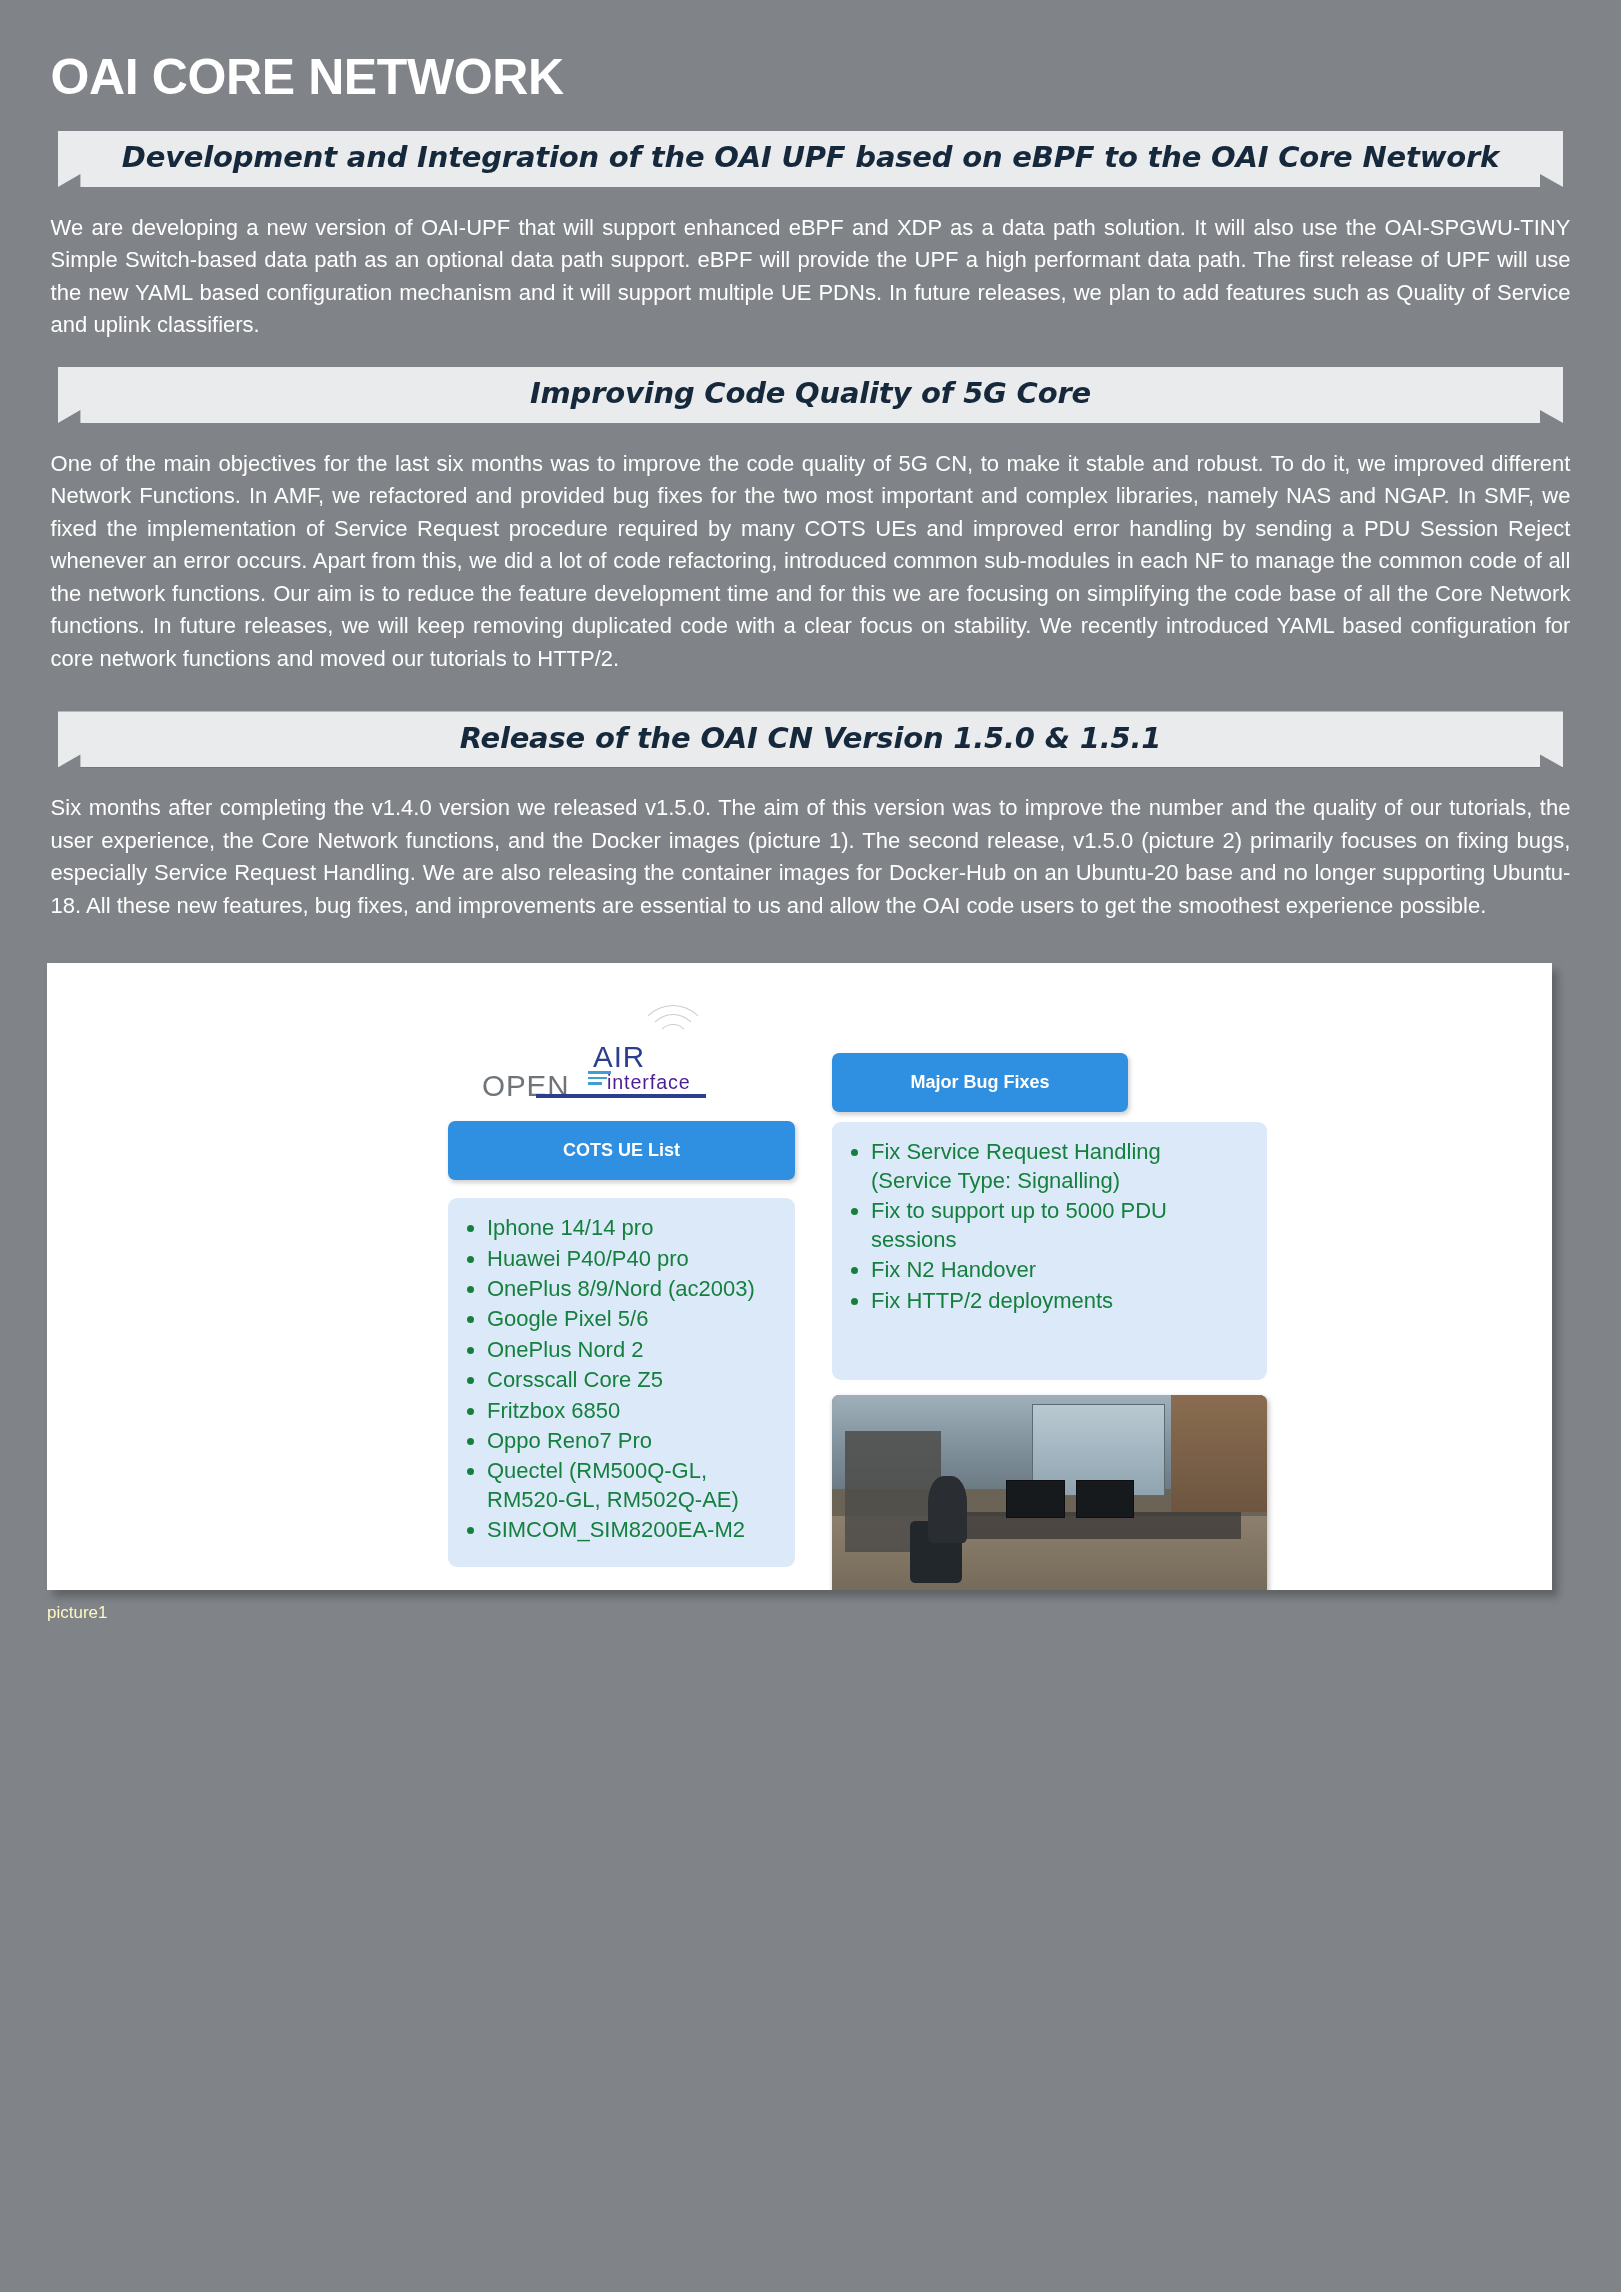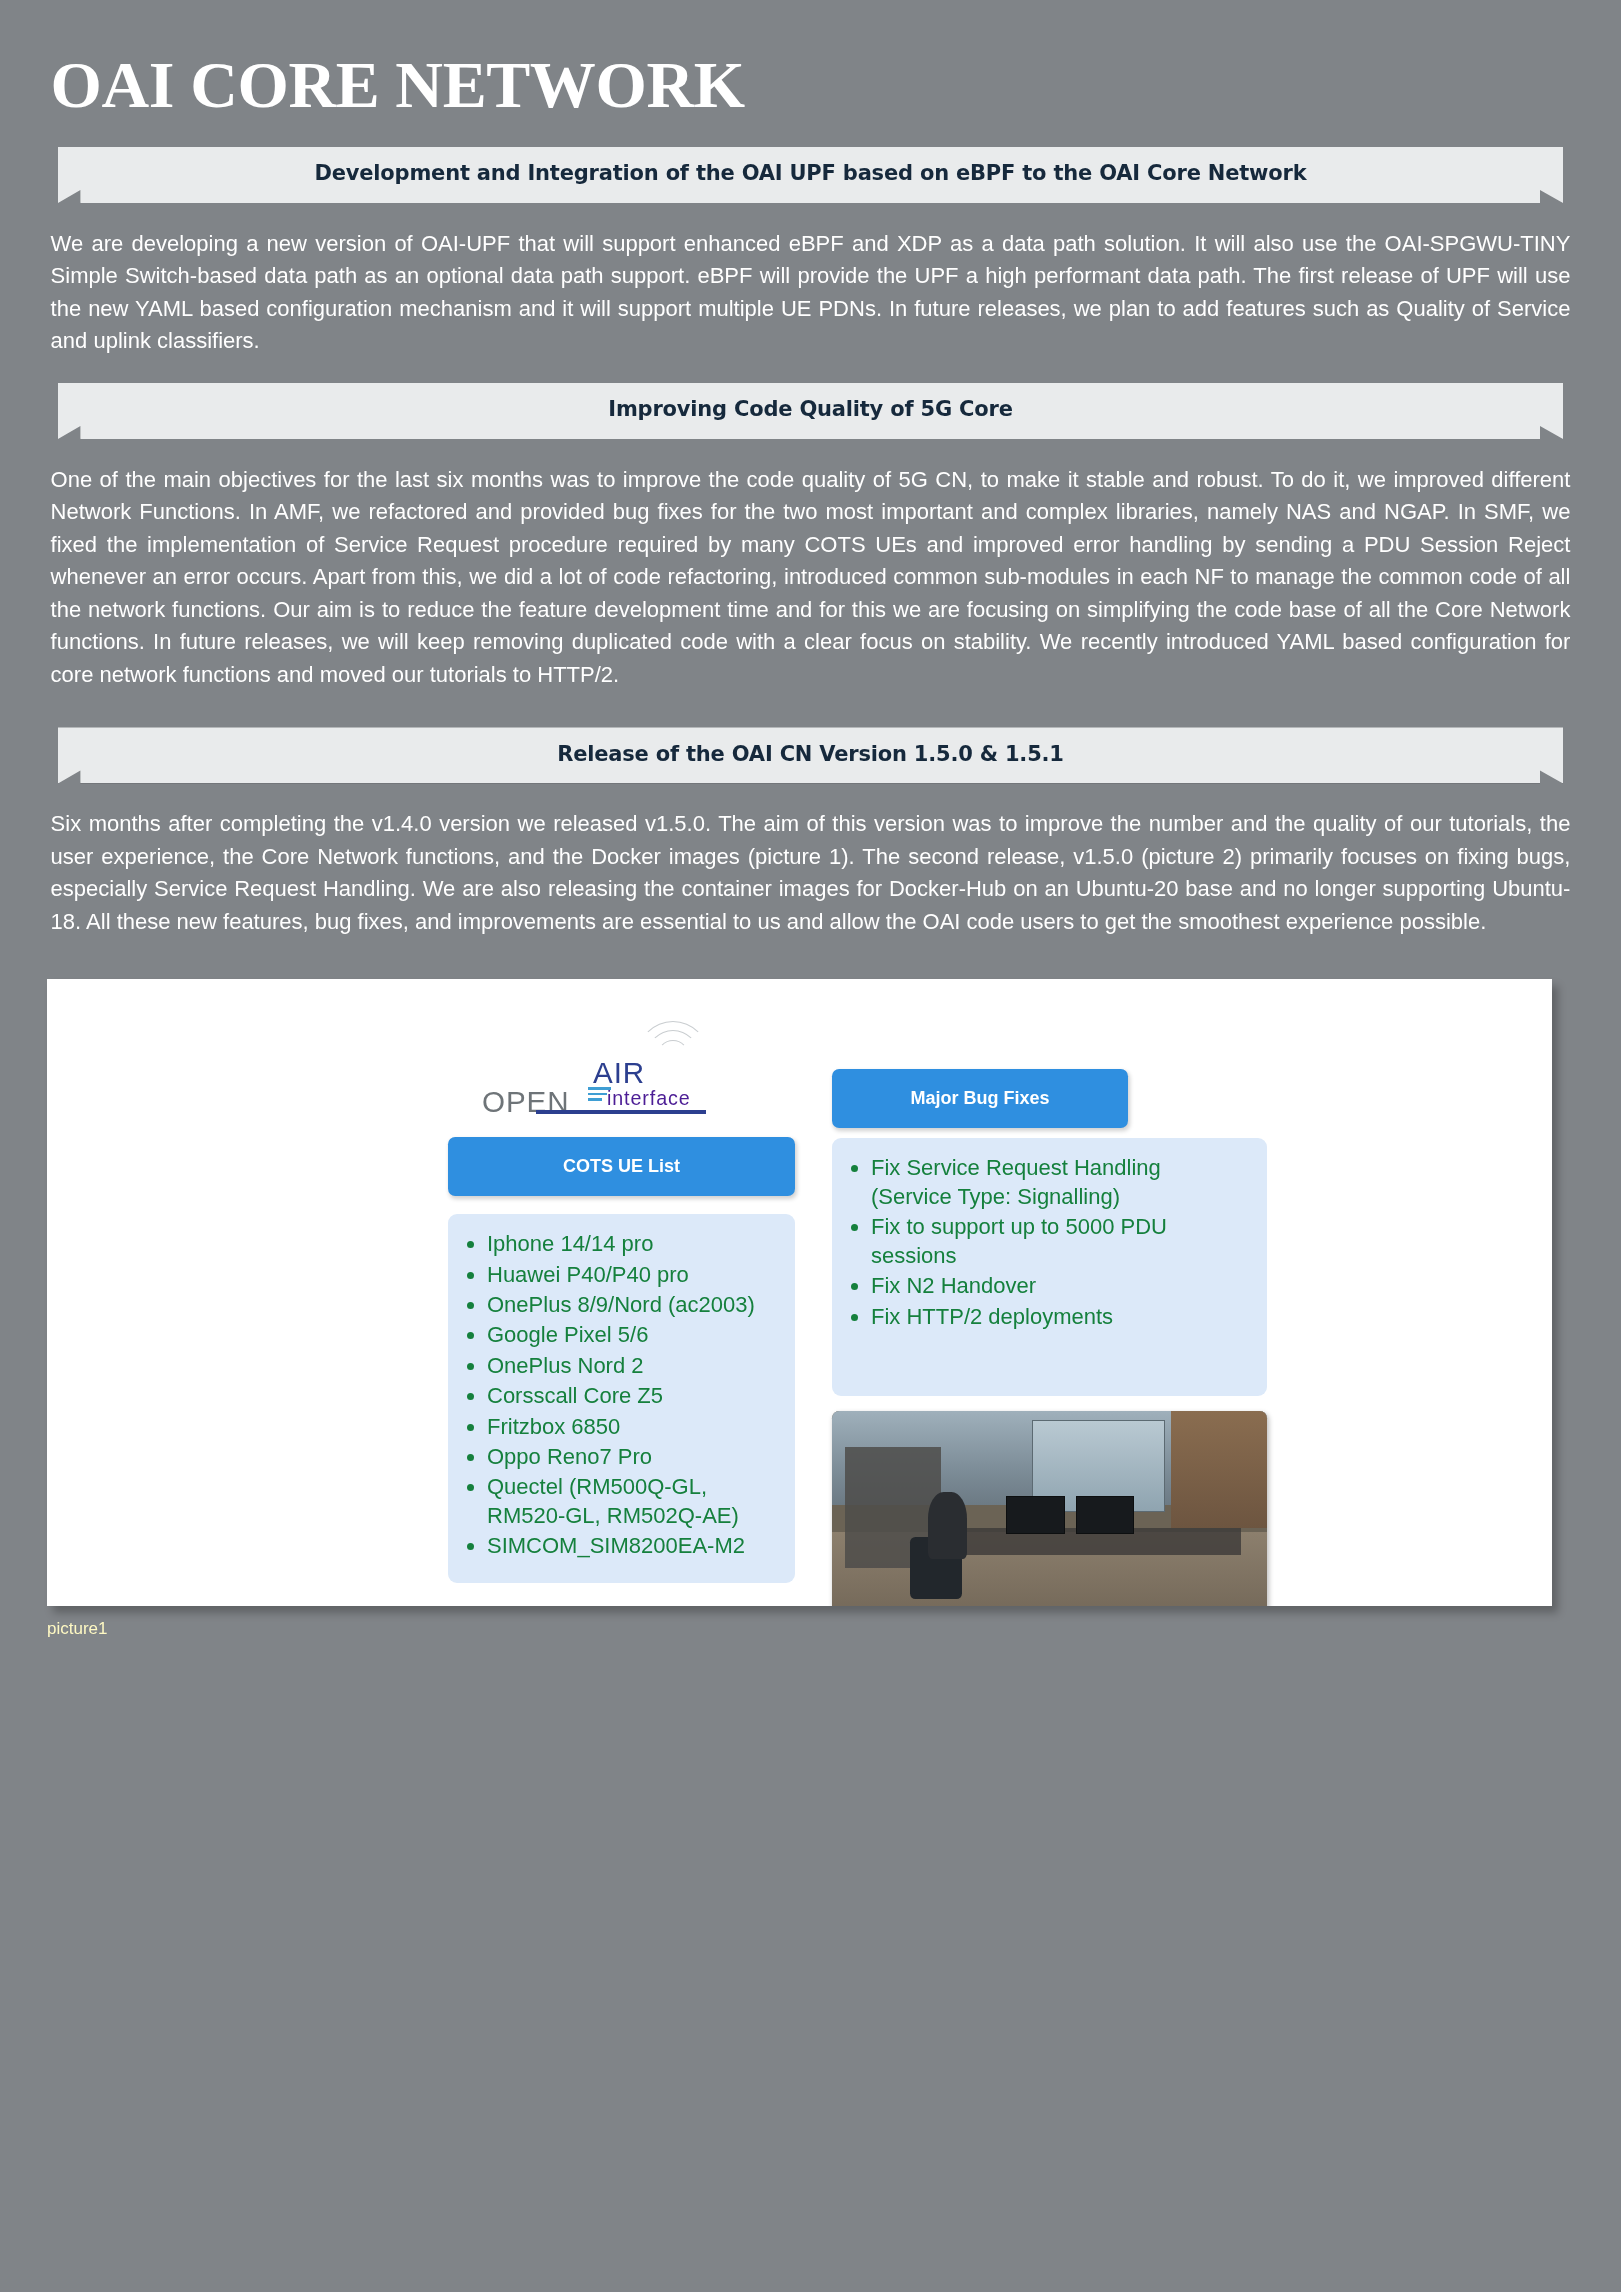--- a/index.html
+++ b/index.html
@@ -16,23 +16,23 @@
     overflow: hidden;
   }
   .page {
     position: relative;
     width: 1621px;
     height: 2293px;
     box-sizing: border-box;
     padding: 36px 47px 0 47px;
   }
   .main-title {
-    font-family: Liberation Serif, serif;
+    font-family: Liberation Sans, sans-serif;
     font-weight: bold;
-    font-size: 66px;
+    font-size: 50px;
     letter-spacing: -0.4px;
     color: #ffffff;
     margin: 16px 0 29px 3.6px;
     line-height: 1.0;
   }
   
   .ribbon {
     position: relative;
     margin: 0 auto 9px auto;
     width: 1505px;
@@ -47,24 +47,25 @@
     background: #e9ebec;
     box-shadow: 5.4px 6.3px 6.3px rgba(0,0,0,0.22);
     clip-path: polygon(0 0, 1505px 0, 1505px 56px, 1482px 43px, 1482px 56px, 22.4px 56px, 22.4px 43px, 0 56px);
     display: flex;
     align-items: center;
     justify-content: center;
   }
   .ribbon-title {
     font-family: "DejaVu Sans", sans-serif;
     font-weight: bold;
-    font-size: 21px;
+    font-size: 29px;
     color: #16293c;
     letter-spacing: -0.2px;
     padding-bottom: 3.6px;
+    font-style: italic;
   }
   .para {
     font-size: 22px;
     line-height: 1.48;
     text-align: justify;
     color: #ffffff;
     margin: 19.7px 0 0 0;
     padding: 0 3.6px;
   }
   .spacer-lg { height: 36px; }

